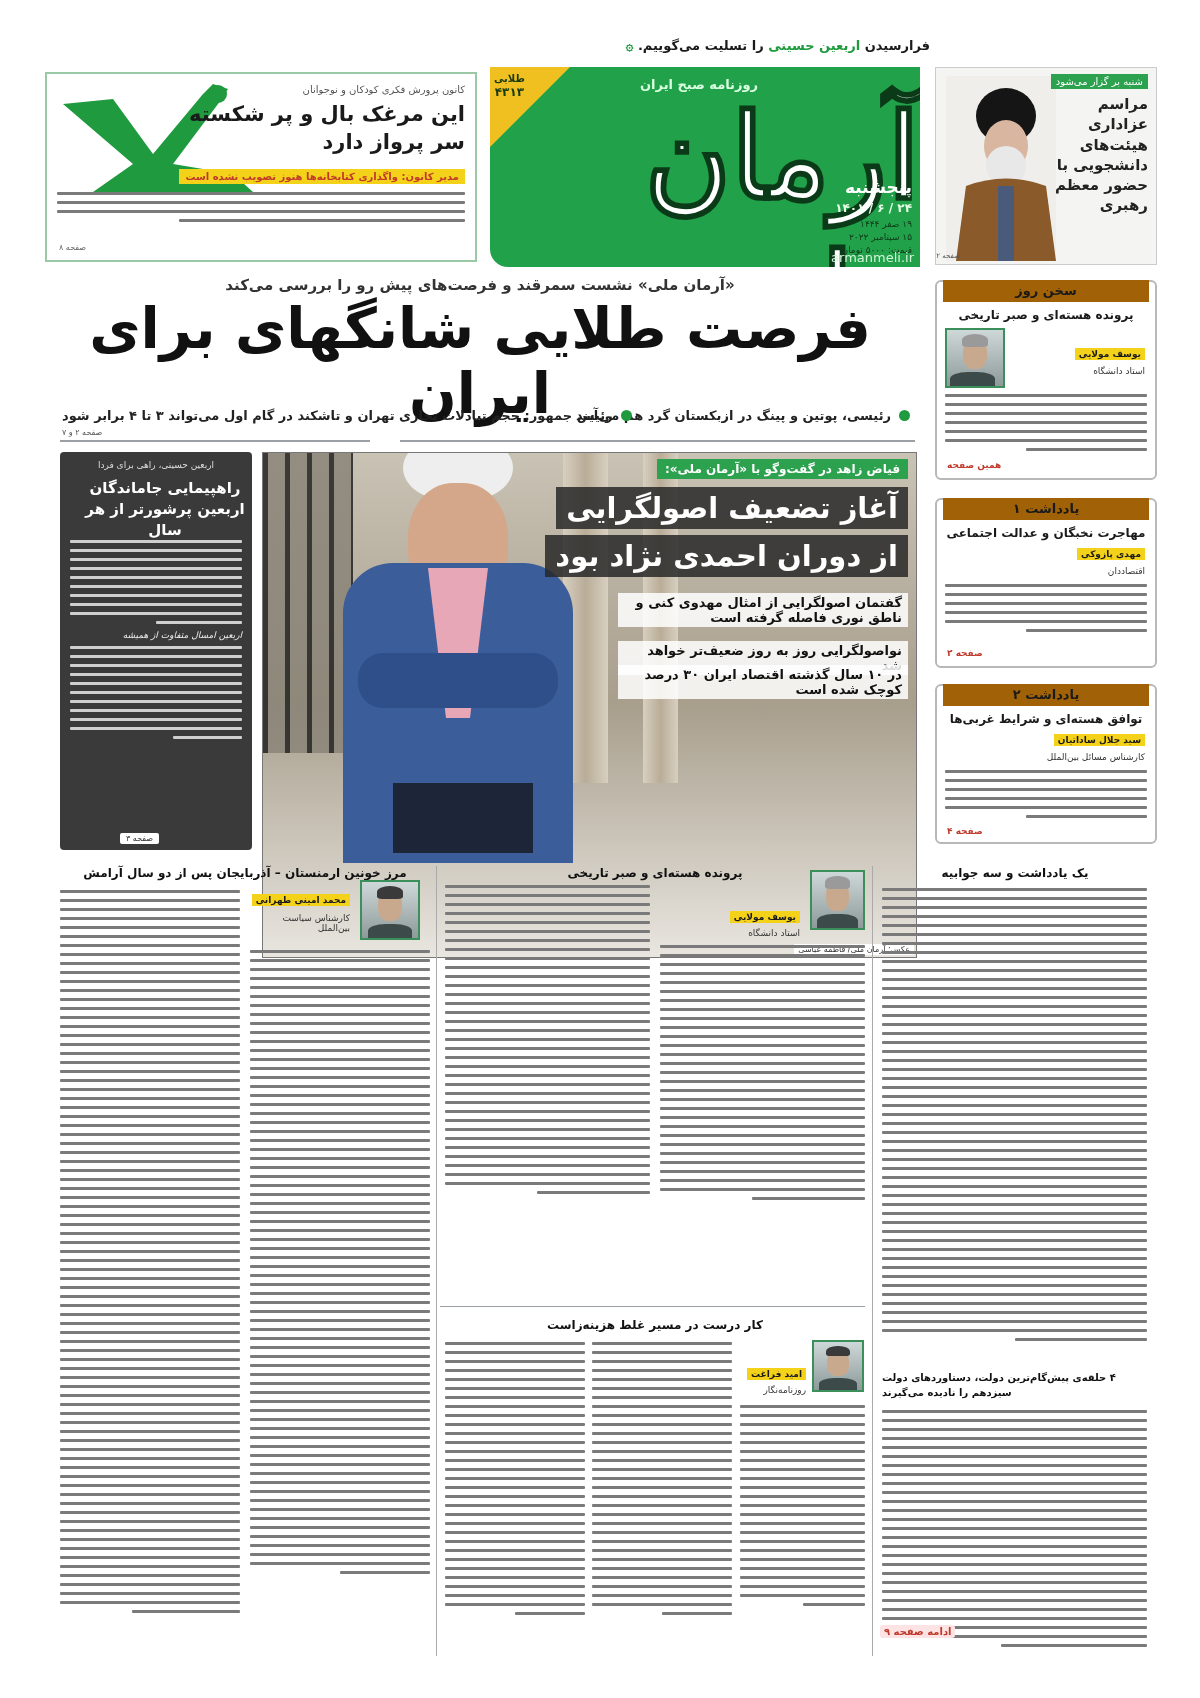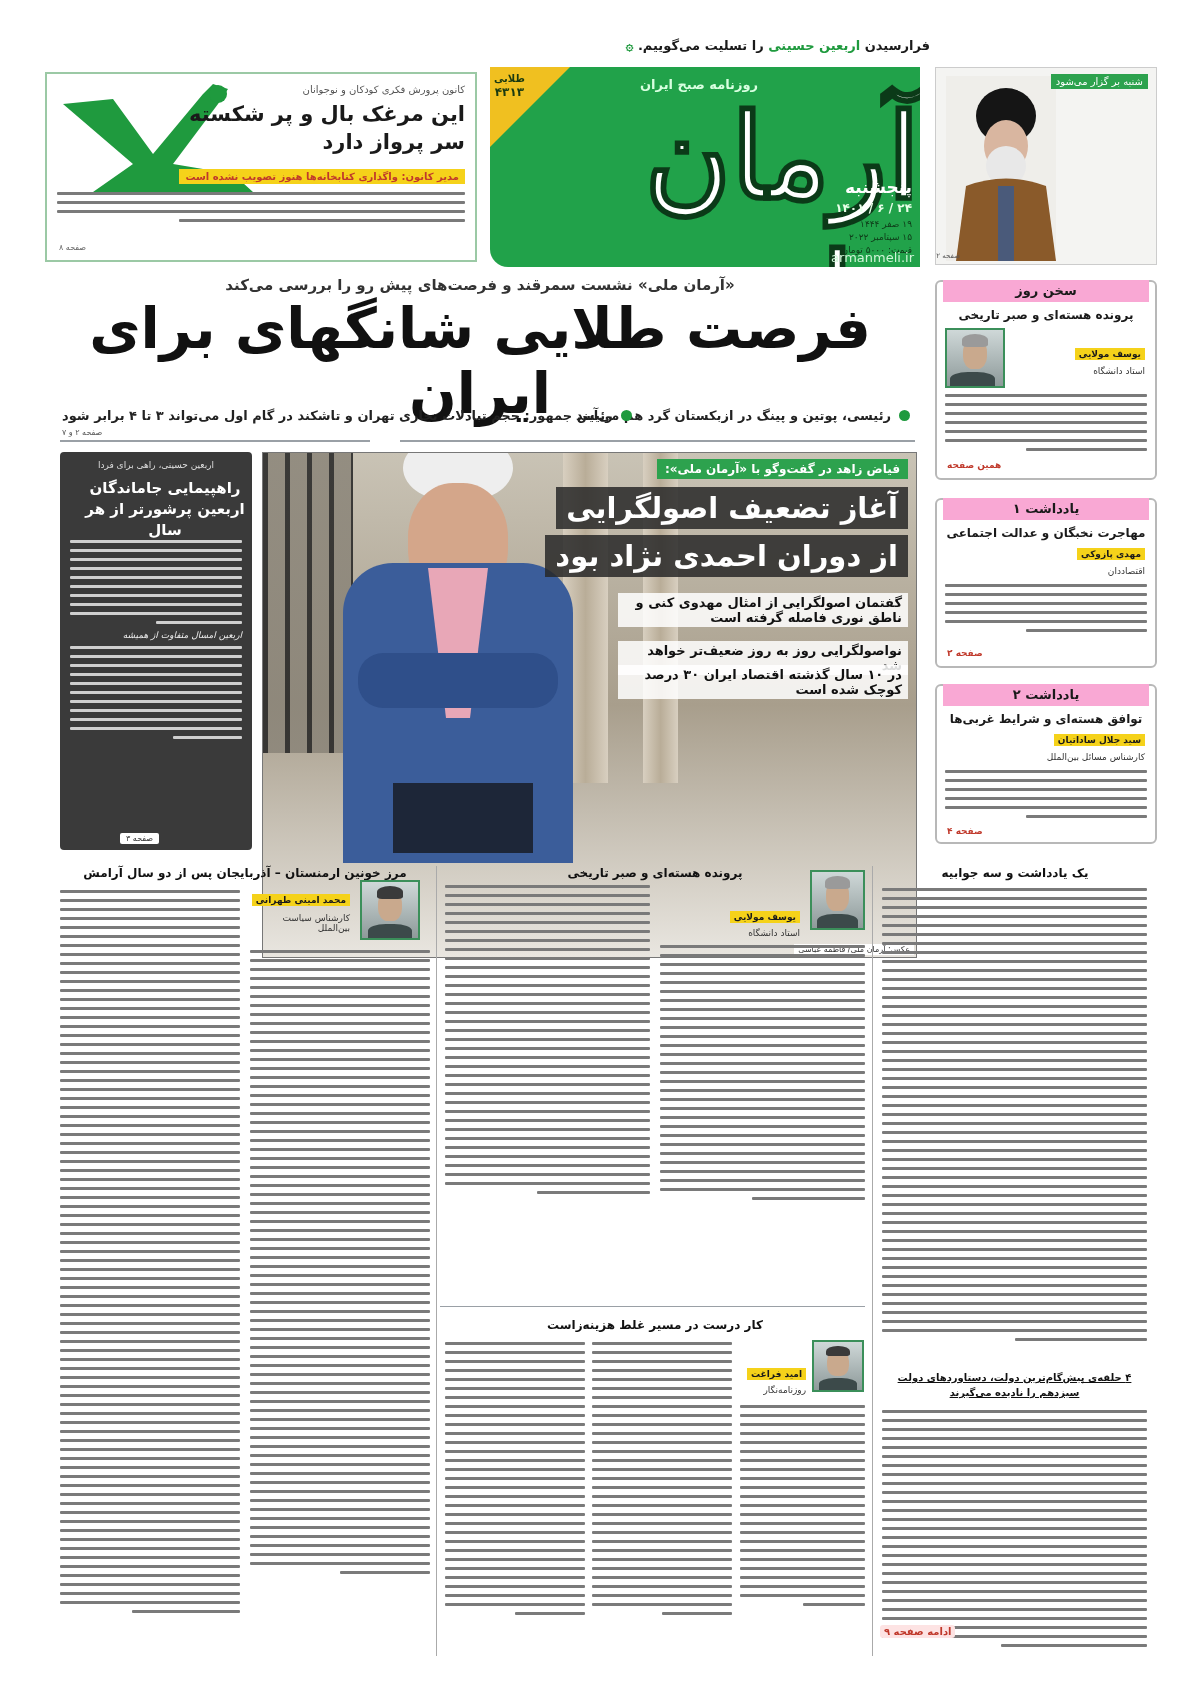--- a/index.html
+++ b/index.html
@@ -36,21 +36,21 @@
   .ad-box .body { position: absolute; right: 10px; left: 10px; top: 118px; }
   .ad-box .pg { position: absolute; left: 12px; bottom: 8px; font-size: 8px; color: #666; }
   
   .overline { left: 200px; top: 276px; width: 560px; text-align: center; font-size: 15px; font-weight: bold; color: #333; }
   .main-headline { left: 40px; top: 296px; width: 880px; text-align: center; font-family: "DejaVu Sans", sans-serif; font-size: 56px; font-weight: 900; color: #111; letter-spacing: -1px; }
   .bullet-row { top: 408px; font-size: 13px; font-weight: bold; color: #222; display: flex; align-items: center; gap: 8px; }
   .bullet-row .dot { width: 11px; height: 11px; border-radius: 50%; background: #1f9a3e; display: inline-block; }
   .rule { height: 2px; background: #9aa0a6; }
   
   .side-box { left: 935px; width: 222px; border: 2px solid #b8b8b8; border-radius: 6px; background: #fff; }
-  .side-box .cap { position: absolute; top: -2px; left: 6px; right: 6px; height: 22px; background: #f9a8d4; text-align: center; font-size: 13px; font-weight: bold; line-height: 22px; }
+  .side-box .cap { position: absolute; top: -2px; left: 6px; right: 6px; height: 22px; background: #a16207; text-align: center; font-size: 13px; font-weight: bold; line-height: 22px; }
   .side-box .ttl { position: absolute; top: 26px; left: 6px; right: 6px; text-align: center; font-size: 12px; font-weight: bold; }
   .side-box .author { position: absolute; right: 10px; background: #f5d21a; font-size: 9px; font-weight: bold; padding: 1px 4px; }
   .side-box .role { position: absolute; right: 10px; font-size: 9px; color: #333; }
   .side-box .body { position: absolute; left: 8px; right: 8px; }
   .side-box .pgref { position: absolute; left: 10px; font-size: 9px; color: #c0392b; font-weight: bold; }
   .portrait { position: absolute; background: linear-gradient(180deg,#cfd8d8,#8e9a9a); border: 2px solid #3b8f5a; overflow: hidden; }
   .portrait .head { position: absolute; left: 28%; top: 15%; width: 44%; height: 55%; border-radius: 45% 45% 40% 40%; background: #c9a98d; }
   .portrait .hair { position: absolute; left: 26%; top: 8%; width: 48%; height: 22%; border-radius: 50% 50% 20% 20%; background: #3a3a3a; }
   .portrait .body { position: absolute; left: 10%; bottom: -5%; width: 80%; height: 30%; border-radius: 40% 40% 0 0; background: #3c4a4a; }
   
@@ -105,20 +105,21 @@
 <div class="abs leader-box">
   <svg class="photo" viewBox="0 0 110 185">
     <rect x="0" y="0" width="110" height="185" fill="#efeeea"></rect>
     <ellipse cx="60" cy="40" rx="30" ry="28" fill="#151515"></ellipse>
     <ellipse cx="60" cy="70" rx="22" ry="26" fill="#d9b6a0"></ellipse>
     <ellipse cx="60" cy="90" rx="20" ry="20" fill="#e8e8e8"></ellipse>
     <path d="M10 185 L20 110 Q60 95 100 110 L110 185 Z" fill="#8a5a2a"></path>
     <rect x="52" y="110" width="16" height="75" fill="#4a5a7a"></rect>
   </svg>
   <div class="kicker">شنبه بر گزار می‌شود</div>
+  <div class="title">مراسم عزاداری هیئت‌های دانشجویی با حضور معظم رهبری</div>
   <div class="pg">صفحه ۲</div>
 </div>
 
 <div class="abs ad-box">
   <svg class="bird" viewBox="0 0 210 120">
     <path d="M10 30 L60 25 L100 80 L150 20 L160 10 L175 15 L165 30 L120 90 L180 100 L200 118 L40 118 L80 90 Z" fill="#1f9a3e"></path>
     <circle cx="165" cy="20" r="9" fill="#1f9a3e"></circle>
   </svg>
   <div class="kicker">کانون پرورش فکری کودکان و نوجوانان</div>
   <div class="headline">
@@ -687,21 +688,21 @@
       <i></i>
       <i></i>
       <i></i>
       <i></i>
       <i></i>
       <i></i>
       <i></i>
       <i style="width:50%"></i>
     </div>
 </div>
-<div class="abs bold-lead" style="left:882px; top:1370px; width:265px; text-align:center;text-decoration:underline;">۴ حلقه‌ی پیش‌گام‌ترین دولت، دستاوردهای دولت سیزدهم را نادیده می‌گیرند</div>
+<div class="abs bold-lead" style="left:882px; top:1370px; width:265px; text-align:left;">۴ حلقه‌ی پیش‌گام‌ترین دولت، دستاوردهای دولت سیزدهم را نادیده می‌گیرند</div>
 <div class="abs" style="left:882px; top:1410px; width:265px;">
   <div class="txt-lines">
       <i></i>
       <i></i>
       <i></i>
       <i></i>
       <i></i>
       <i></i>
       <i></i>
       <i></i>

